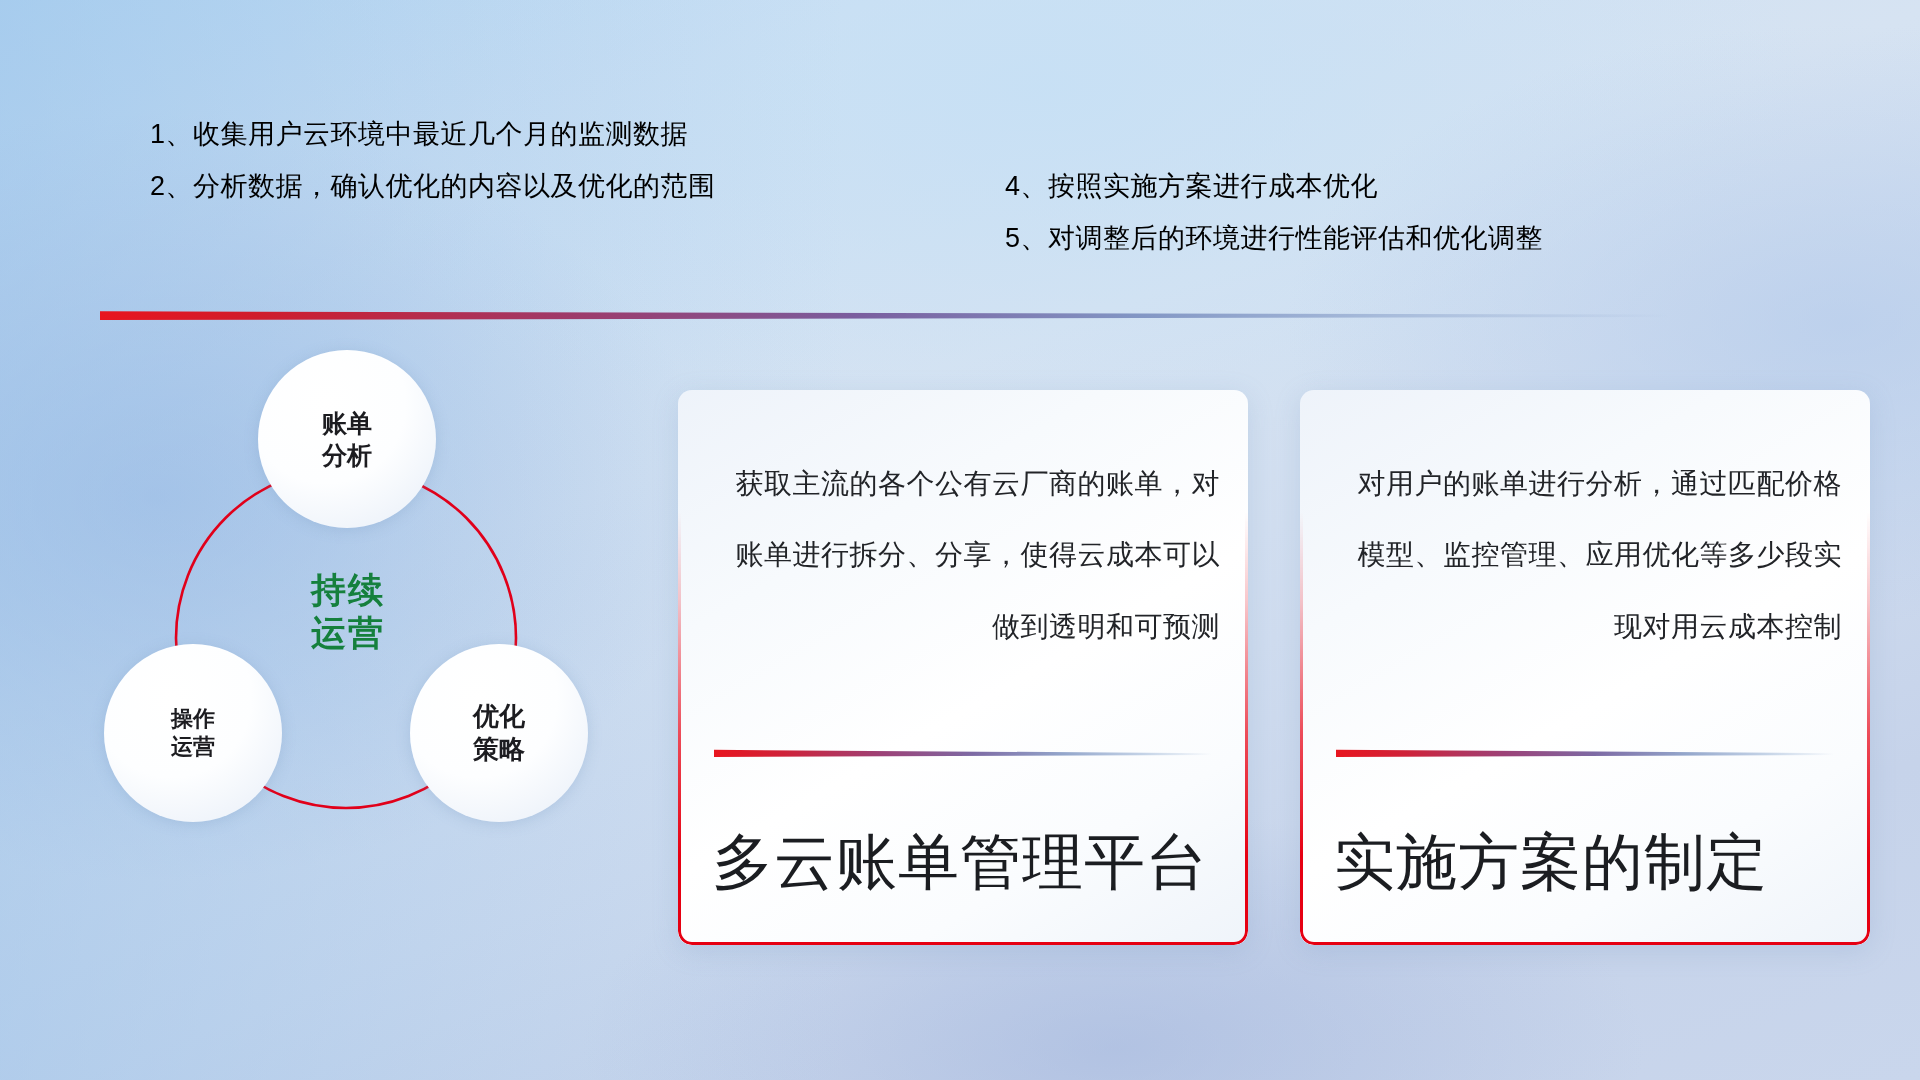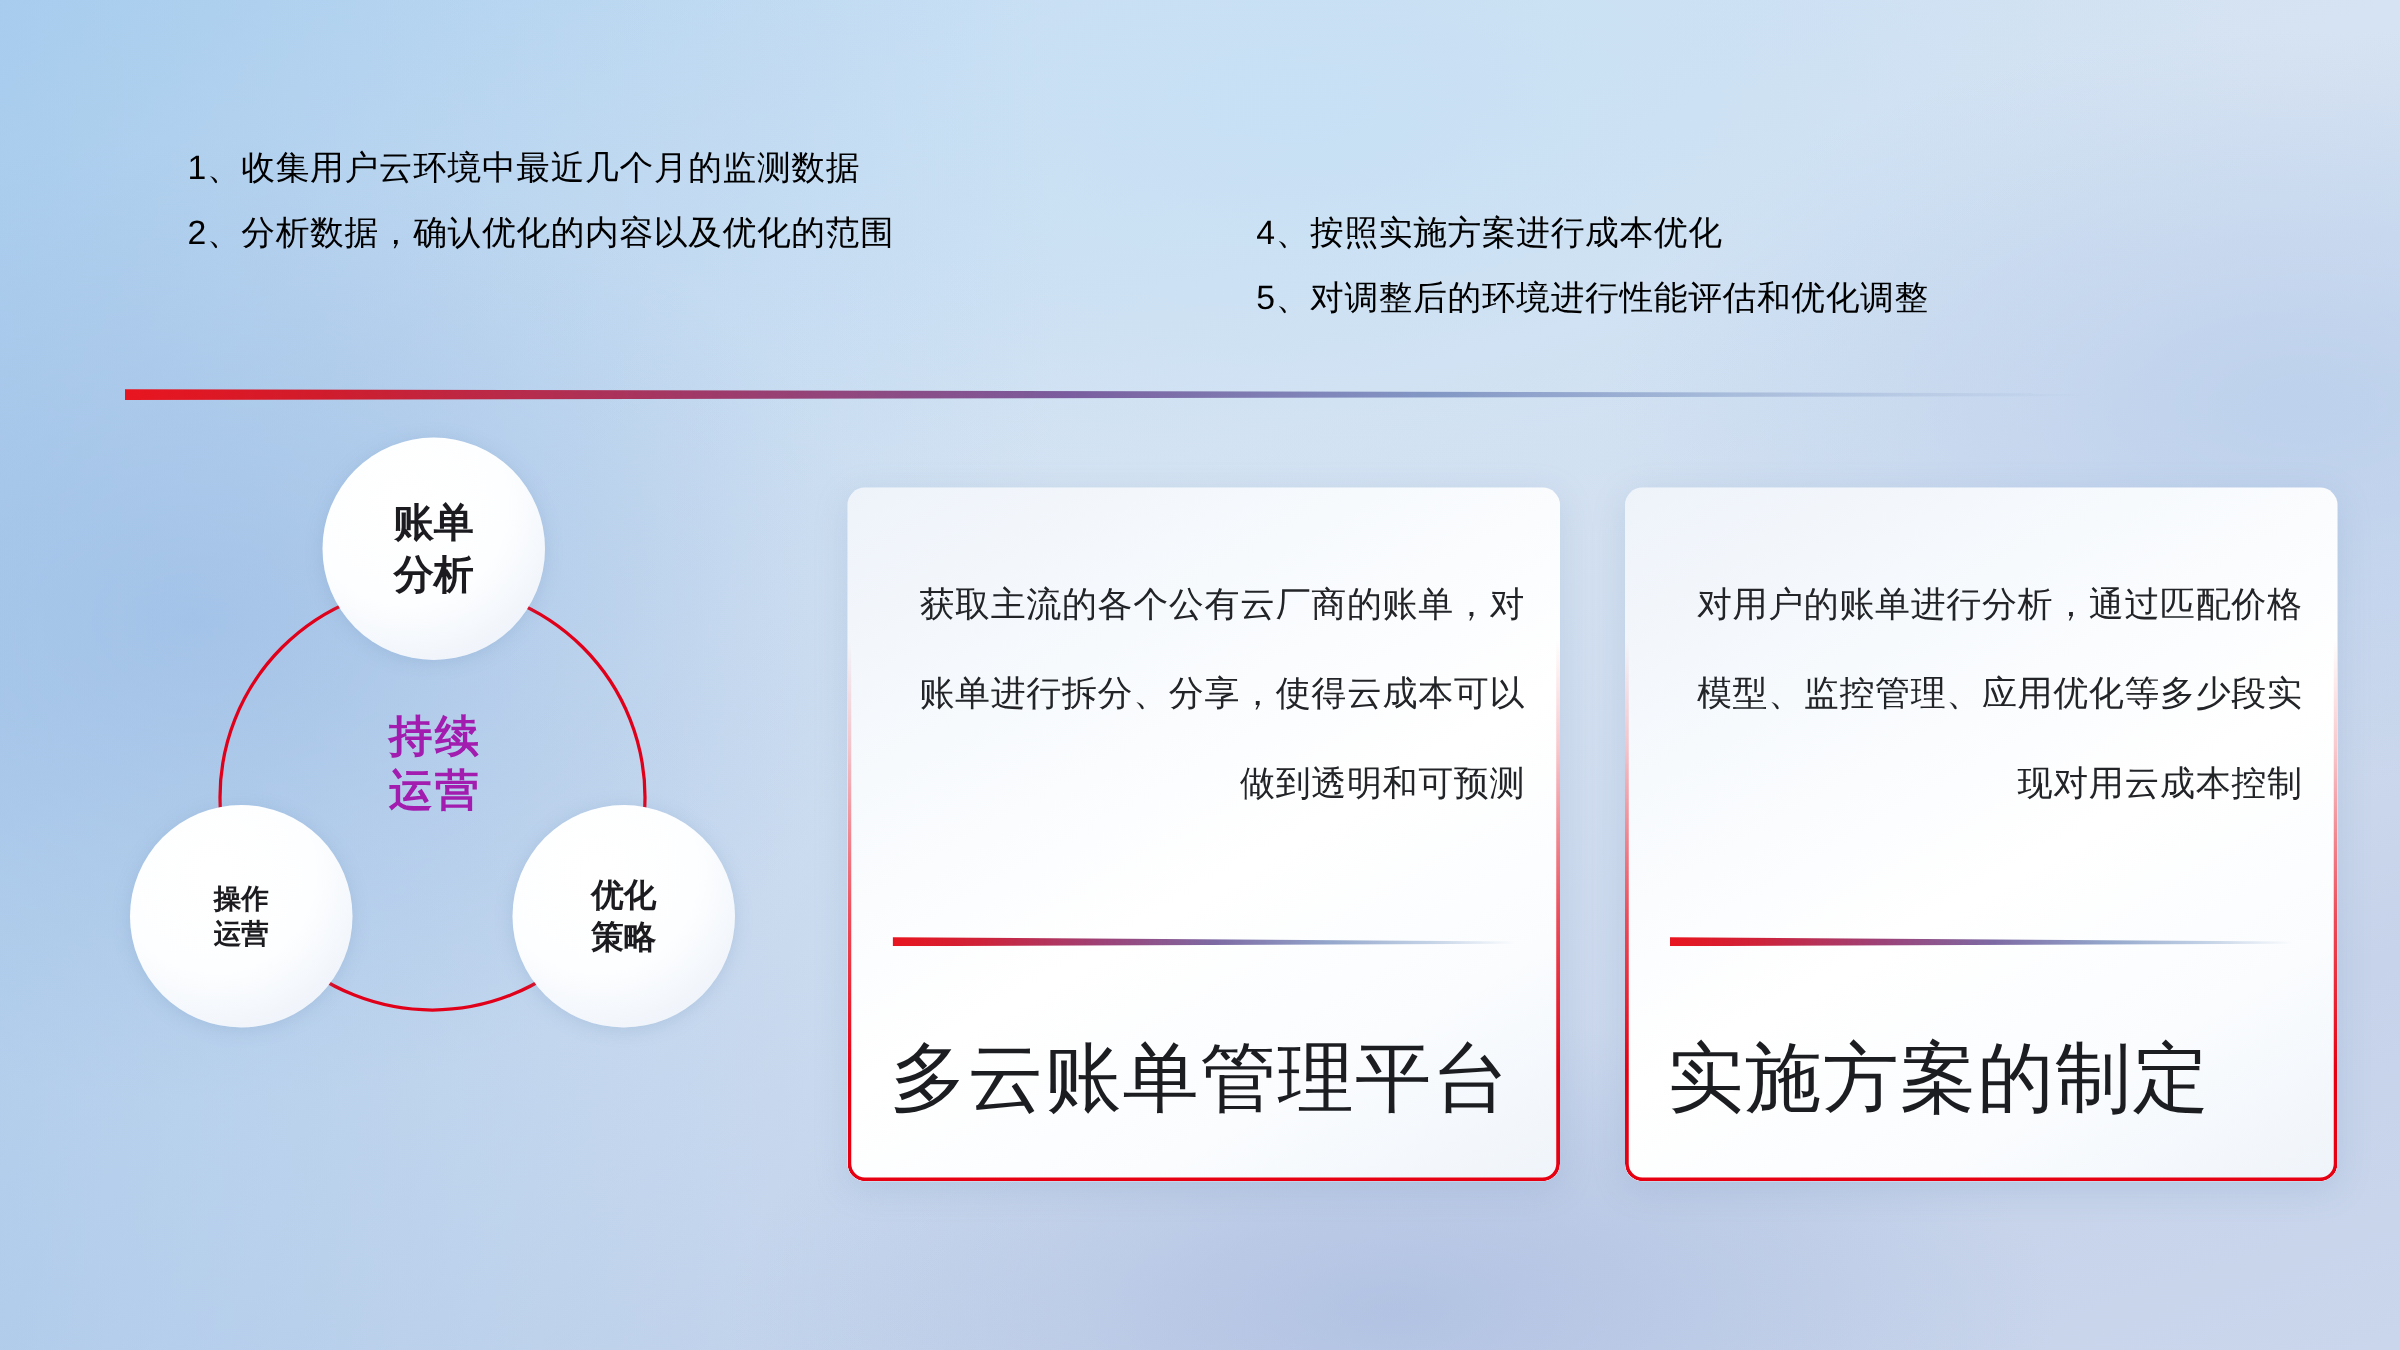--- a/index.html
+++ b/index.html
@@ -64,27 +64,27 @@
     position:absolute;
     border-radius:50%;
     background:radial-gradient(circle at 38% 30%, #ffffff 0%, #fdfeff 48%, #eef3fa 82%, #e4ecf7 100%);
     display:flex; align-items:center; justify-content:center;
     text-align:center;
     color:#1c1c20;
     font-weight:bold;
     line-height:1.28;
     box-shadow:0 2px 14px rgba(120,150,190,.28);
   }
-  #lobe-top    { left:158px; top:-2px;  width:178px; height:178px; font-size:32px; }
+  #lobe-top    { left:158px; top:-2px;  width:178px; height:178px; font-size:25px; }
   #lobe-left   { left:4px;   top:292px; width:178px; height:178px; font-size:22px; }
   #lobe-right  { left:310px; top:292px; width:178px; height:178px; font-size:26px; }
   #venn-center {
     position:absolute; left:148px; top:200px; width:200px; height:120px;
     display:flex; flex-direction:column; align-items:center; justify-content:center;
-    color:#a21caf; font-weight:bold; font-size:35px; line-height:1.22; letter-spacing:2px;
+    color:#15803d; font-weight:bold; font-size:35px; line-height:1.22; letter-spacing:2px;
   }
 
   
   .card {
     position:absolute;
     top:390px; width:570px; height:555px;
     border-radius:14px;
     background:linear-gradient(150deg,#eef3fa 0%, #f7fafd 28%, #ffffff 55%, #fafcfe 78%, #eff4fa 100%);
     box-shadow:0 6px 26px rgba(120,150,190,.22);
     overflow:hidden;

